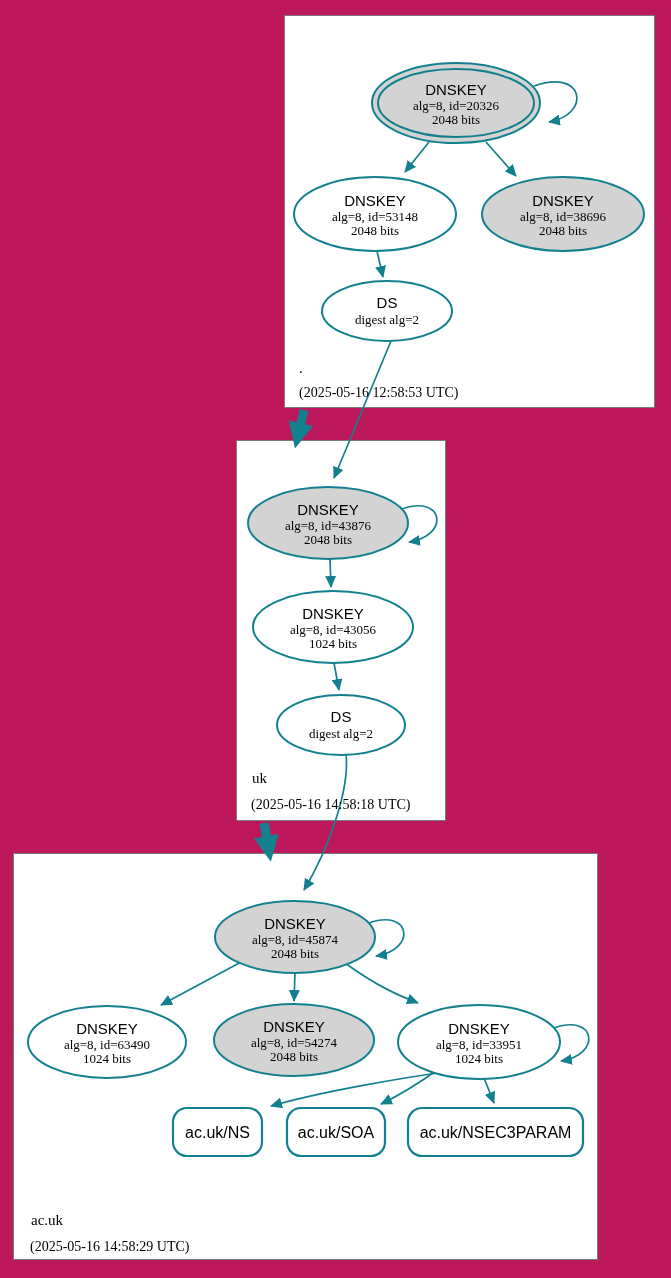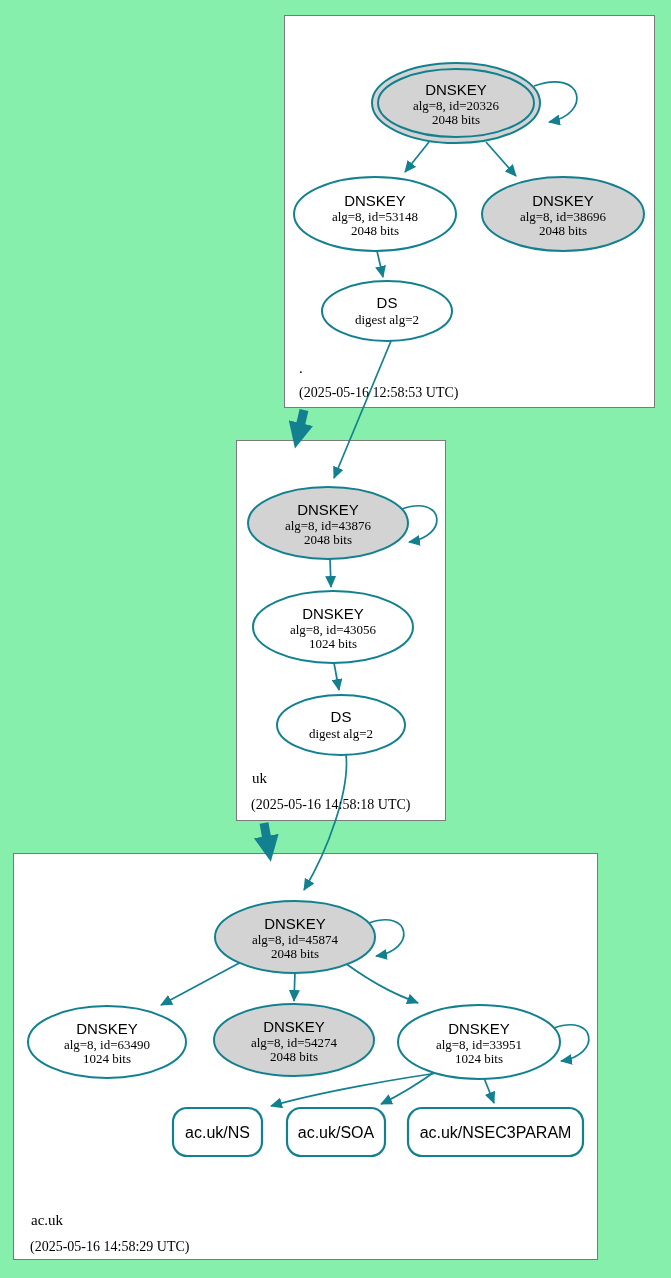--- a/index.html
+++ b/index.html
@@ -1,19 +1,19 @@
 <!DOCTYPE html>
 <html><head>
 <meta charset="utf-8">
 <style>
   html,body{margin:0;padding:0;background:#fff;}
   .canvas{
     position:relative;
     width:671px;height:1278px;
-    background:#86efac;
+    background:#be185d;
     font-family:"Liberation Sans", sans-serif;
   }
   svg{display:block;}
   .zbox{fill:#ffffff;stroke:#7a7a7a;stroke-width:1;}
   .edge{stroke:#12808f;stroke-width:1.7;fill:none;}
   .thick{stroke:#12808f;stroke-width:9;fill:none;}
   .node{fill:#ffffff;stroke:#12808f;stroke-width:2;}
   .node.gray{fill:#d3d3d3;}
   .node.inner{fill:none;}
   .rrset{fill:#ffffff;stroke:#12808f;stroke-width:2.2;}

